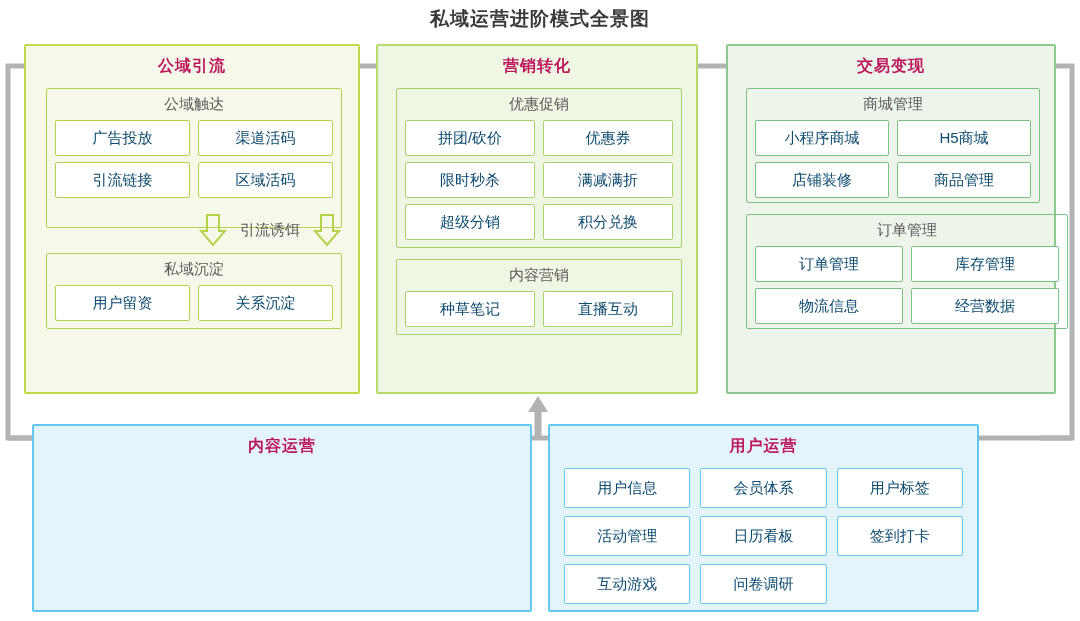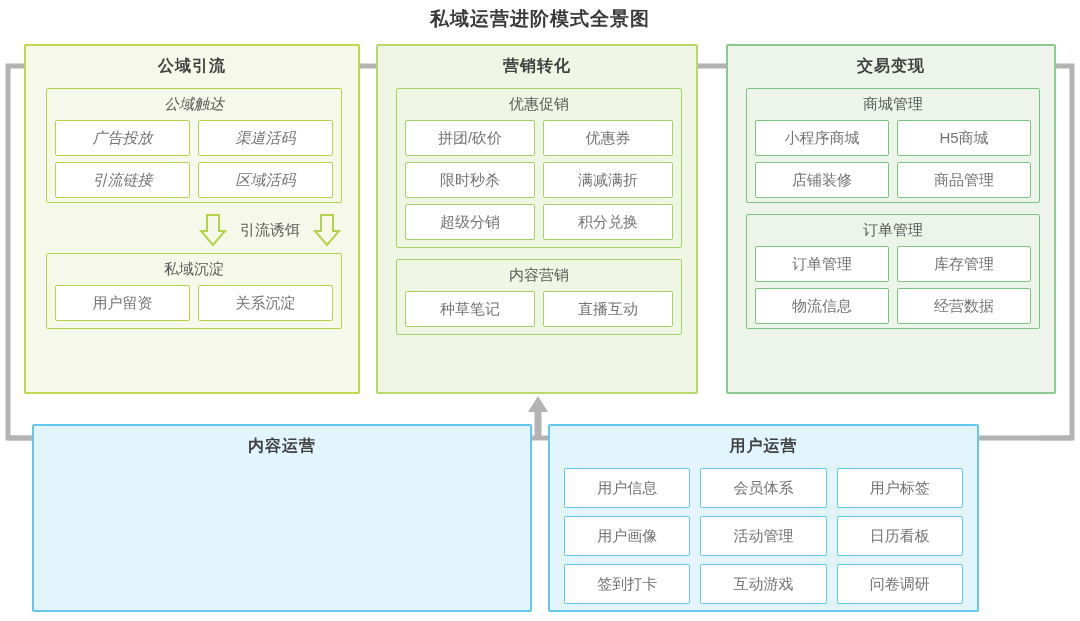--- a/index.html
+++ b/index.html
@@ -27,21 +27,21 @@
   
   .pillar{
     position:absolute;
     box-sizing:border-box;
     border-width:2px;border-style:solid;
     border-radius:2px;
   }
   .pillar-head{
     position:absolute;left:0;right:0;top:10px;
     text-align:center;
-    font-size:16px;font-weight:bold;color:#404040;
+    font-size:16px;font-weight:bold;color:#be185d;
     letter-spacing:1px;
     z-index:3;
   }
   .head-pad{
     position:absolute;top:6px;height:24px;
     z-index:2;
   }
 
   
   .group{
@@ -57,21 +57,21 @@
     position:absolute;left:8px;right:8px;top:31px;bottom:8px;
     display:flex;flex-wrap:wrap;
     align-content:flex-start;
     gap:6px 8px;
   }
   .cell{
     box-sizing:border-box;
     background:#ffffff;
     border-width:1.5px;border-style:solid;border-radius:2px;
     display:flex;align-items:center;justify-content:center;
-    font-size:15px;color:#737373;
+    font-size:15px;color:#0c4a6e;
     height:36px;
   }
   .cells.two .cell{width:calc(50% - 4px);}
 
   
   #col1{
     left:24px;top:44px;width:336px;height:350px;
     border-color:#c2d94c;background:#f6f8e9;
   }
   #col1 .group{border-color:#b4d34a;}
@@ -171,21 +171,21 @@
 
       <line x1="538" y1="438" x2="538" y2="410" stroke="#b3b3b3" stroke-width="7"></line>
       <path d="M528,412 L538,396 L548,412 z" fill="#b3b3b3"></path>
     </g>
   </svg>
 
   <div class="pillar" id="col1">
     <div class="head-pad" style="left:100px;width:138px;"></div>
     <div class="pillar-head">公域引流</div>
 
-    <div class="group" style="left:20px;top:42px;width:296px;height:115px;font-style:italic;">
+    <div class="group" style="left:20px;top:42px;width:296px;height:140px;">
       <div class="group-title">公域触达</div>
       <div class="cells two">
         <div class="cell">广告投放</div>
         <div class="cell">渠道活码</div>
         <div class="cell">引流链接</div>
         <div class="cell">区域活码</div>
       </div>
     </div>
 
     <div class="bait" style="top:163px;">
@@ -239,21 +239,21 @@
     <div class="group" style="left:18px;top:42px;width:294px;height:115px;">
       <div class="group-title">商城管理</div>
       <div class="cells two">
         <div class="cell">小程序商城</div>
         <div class="cell">H5商城</div>
         <div class="cell">店铺装修</div>
         <div class="cell">商品管理</div>
       </div>
     </div>
 
-    <div class="group" style="left:18px;top:168px;width:294px;height:115px;">
+    <div class="group" style="left:18px;top:168px;width:322px;height:115px;">
       <div class="group-title">订单管理</div>
       <div class="cells two">
         <div class="cell">订单管理</div>
         <div class="cell">库存管理</div>
         <div class="cell">物流信息</div>
         <div class="cell">经营数据</div>
       </div>
     </div>
   </div>
 
@@ -262,21 +262,20 @@
     <div class="pillar-head">内容运营</div>
   </div>
 
   <div class="bluepillar" id="bot2">
     <div class="head-pad" style="left:178px;width:140px;"></div>
     <div class="pillar-head">用户运营</div>
     <div class="blue-cells">
       <div class="cell">用户信息</div>
       <div class="cell">会员体系</div>
       <div class="cell">用户标签</div>
-      <div class="cell">用户画像</div>
       <div class="cell">活动管理</div>
       <div class="cell">日历看板</div>
       <div class="cell">签到打卡</div>
       <div class="cell">互动游戏</div>
       <div class="cell">问卷调研</div>
     </div>
   </div>
 
 </div>
 

